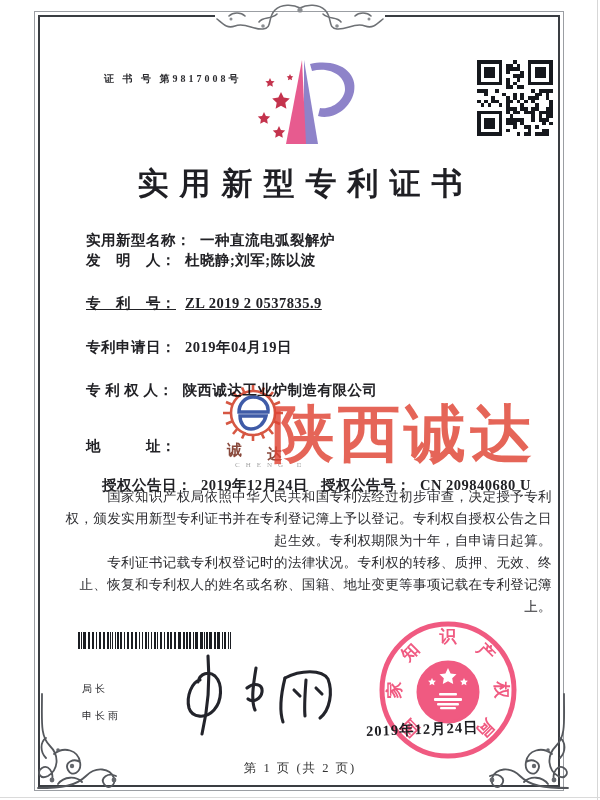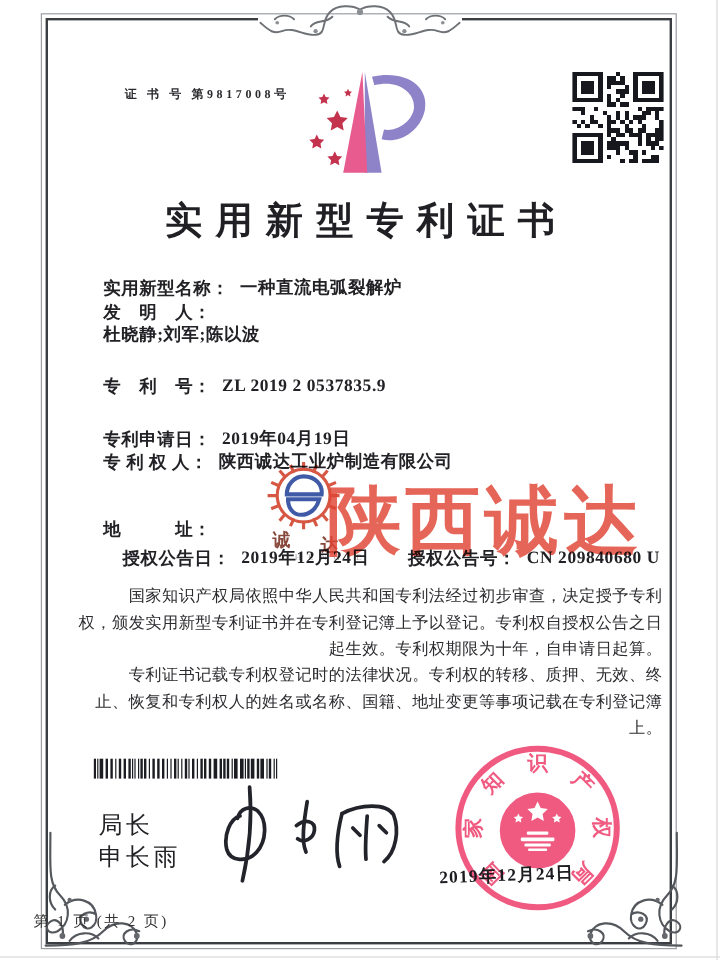--- a/index.html
+++ b/index.html
@@ -35,59 +35,59 @@
     position:absolute; left:0; top:163px; width:600px; text-align:center;
     font-size:31px; font-weight:700; letter-spacing:11px; color:#1f1f24;
     text-indent:11px;
   }
 
   .fields { position:absolute; left:86px; top:231px; width:470px; }
   .frow { display:flex; align-items:flex-start; font-size:14.5px; font-weight:600; letter-spacing:0.5px; color:#222226; }
   .frow .lbl { white-space:nowrap; margin-right:9px; }
   .frow .val { line-height:1.35; }
   .r1 { }
-  .r2 { margin-bottom:24px;flex-direction:column; }
-  .r3 { margin-bottom:24px; }
-  .r4 { }
+  .r2 { margin-bottom:24px; }
+  .r3 { margin-bottom:24px;text-decoration:underline; }
+  .r4 { margin-bottom:24px; }
   .r5 { margin-bottom:36px; }
-  .r6 { margin-bottom:5px;gap:28px; }
+  .r6 { margin-bottom:20px;gap:28px; }
   .r6 .val { width:372px; }
   .grant-row { display:flex;padding-left:16px; }
-  .grant-pair2 { margin-left:32px; }
+  .grant-pair2 { margin-left:13px; }
 
   .paragraphs {
     position:absolute; left:58px; top:486px; width:494px;
     font-size:13.5px; line-height:22px; color:#2c2c30; letter-spacing:0.4px;
   }
   .paragraphs p { text-indent:2em; font-weight:500;text-align:right; }
 
   
   .watermark { position:absolute; left:0; top:0; width:600px; height:800px; pointer-events:none; mix-blend-mode:multiply; }
   .wm-company {
     position:absolute; left:272px; top:392px; font-size:62px; font-weight:700;
     color:#e04434; opacity:.82; letter-spacing:4px; white-space:nowrap;
   }
   .wm-logo { position:absolute; left:205px; top:383px; opacity:.9; }
 
   .barcode { position:absolute; left:78px; top:632px; width:157px; height:17px; }
 
   .officer { position:absolute; left:82px; top:675px; font-family:"Liberation Sans","DejaVu Sans",sans-serif; }
-  .officer div { font-size:20px; font-weight:500; letter-spacing:3px; color:#232327; line-height:27px; }
+  .officer div { font-size:10px; font-weight:500; letter-spacing:3px; color:#232327; line-height:27px; }
 
   .signature { position:absolute; left:170px; top:646px; }
 
   .seal { position:absolute; left:376px; top:618px; }
   .seal-date {
     position:absolute; left:366px; top:720px; font-size:14.5px; font-weight:600;
     color:#1c1c20; letter-spacing:1px; transform:rotate(-2deg); white-space:nowrap;
   }
 
   .footer-page {
-    position:absolute; left:0; top:760px; width:600px; 
-    font-size:12.5px; color:#333; letter-spacing:2px; font-weight:500;padding-left:28px;
+    position:absolute; left:0; top:760px; width:600px; text-align:center;
+    font-size:12.5px; color:#333; letter-spacing:2px; font-weight:500;
   }
 </style>
 </head>
 <body>
 
 <div class="scan-edge-right"></div>
 <div class="scan-edge-bottom"></div>
 
 <div class="frame"></div>
 

